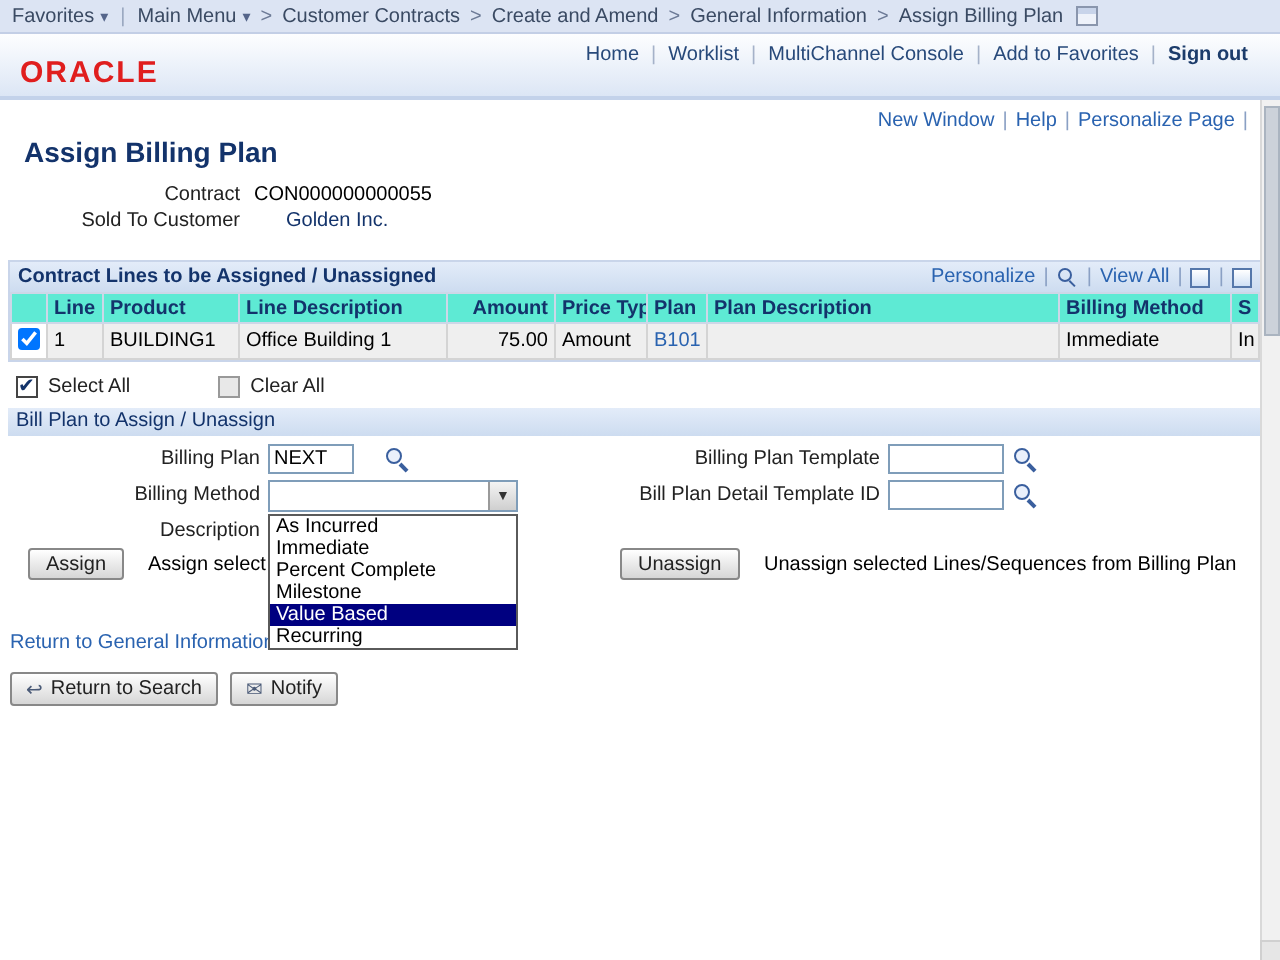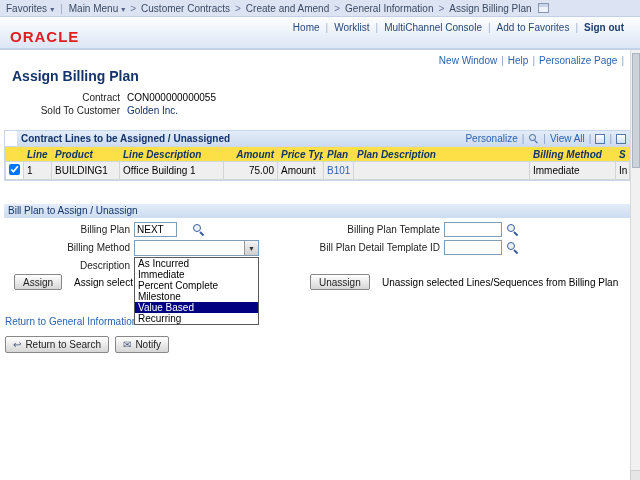--- a/index.html
+++ b/index.html
@@ -30,37 +30,37 @@
   .pagelinks { position:absolute; top:55px; right:12px; color:#2a63b0; white-space:nowrap; }
   .pagelinks .plink { cursor:pointer; }
   .pagelinks .psep { margin:0 4px; color:#8aa0c4; }
   .pagelinks .psep::before { content:"|"; }
 
   .page-title { position:absolute; top:68px; left:12px; font-size:14px; font-weight:bold; color:#13336b; }
 
   .kv-row { position:absolute; left:0; height:12px; }
   .kv-label { position:absolute; left:0; width:120px; text-align:right; color:#222; display:inline-block; }
   .kv-value { position:absolute; left:127px; white-space:nowrap; color:#000; }
-  .kv-value.blue { color:#13336b; }
+  .kv-value.blue { color:#13336b;margin-left:16px; }
 
   
   .gridbox { position:absolute; top:130px; left:4px; width:627px; border:1px solid #c9d5ea; }
-  .grid-titlebar { height:15px; background:linear-gradient(#e3ecf9,#cddcf0); display:flex; justify-content:space-between; align-items:center; padding:0 4px;margin-left:12px; }
+  .grid-titlebar { height:15px; background:linear-gradient(#e3ecf9,#cddcf0); display:flex; justify-content:space-between; align-items:center; padding:0 4px; }
   .grid-title { font-weight:bold; color:#13336b; }
   .grid-links { color:#2a63b0; display:flex; align-items:center; white-space:nowrap;text-align:center; }
   .grid-links .glink { cursor:pointer; }
   .grid-links .gsep { margin:0 4px; color:#8aa0c4; }
   .grid-links .gsep::before { content:"|"; }
   .gicon { display:inline-block; width:10px; height:10px; border:1px solid #5577aa; background:linear-gradient(#ffffff,#cfe0f5); cursor:pointer; }
   .gmag { position:relative; display:inline-block; width:11px; height:11px; cursor:pointer; }
   .gmag::before { content:""; position:absolute; left:1px; top:1px; width:5px; height:5px; border:1px solid #3a5f9e; border-radius:50%; }
   .gmag::after { content:""; position:absolute; left:7px; top:7px; width:4px; height:1px; background:#3a5f9e; transform:rotate(45deg); transform-origin:0 0; }
 
   table.grid { width:100%; border-collapse:collapse; table-layout:fixed; }
-  table.grid th { background:#fde047; color:#13336b; font-weight:bold; font-size:10px; text-align:left; border:1px solid #cdd7e8; padding:1px 3px; height:15px; overflow:hidden; white-space:nowrap;font-style:italic; }
+  table.grid th { background:#5eead4; color:#13336b; font-weight:bold; font-size:10px; text-align:left; border:1px solid #cdd7e8; padding:1px 3px; height:15px; overflow:hidden; white-space:nowrap; }
   table.grid td { background:#efefef; border:1px solid #d4d4d4; padding:1px 3px; height:18px; overflow:hidden; white-space:nowrap; }
   table.grid td.cbcell { background:#ffffff; text-align:center; }
   table.grid .num { text-align:right; }
   .planlink { color:#2a63b0; cursor:pointer; }
   input.rowcb { width:11px; height:11px; }
 
   
   .selrow { position:absolute; top:188px; left:8px; display:flex; align-items:center; }
   .selaction { display:flex; align-items:center; cursor:pointer; margin-right:44px; color:#222; }
   .cbx { display:inline-block; width:11px; height:11px; border:1px solid #444; background:#fff; margin-right:5px; position:relative; }
@@ -193,20 +193,30 @@
           <td>Amount</td>
           <td><span class="planlink">B101</span></td>
           <td></td>
           <td>Immediate</td>
           <td>In</td>
         </tr>
       </tbody>
     </table>
   </div>
 
+  <div class="selrow">
+    <span class="selaction">
+      <span class="cbx checked"></span>
+      <span>Select All</span>
+    </span>
+    <span class="selaction">
+      <span class="cbx clear"></span>
+      <span>Clear All</span>
+    </span>
+  </div>
 
   <div class="sectionbar">Bill Plan to Assign / Unassign</div>
 
   <span class="flabel" style="top:224px; left:0; width:130px;">Billing Plan</span>
   <input class="tbox" style="top: 222px; left: 134px; width: 43px;" value="NEXT">
   <span class="lookup" style="top:223px; left:192px;"></span>
   <span class="flabel" style="top:224px; left:300px; width:140px;">Billing Plan Template</span>
   <input class="tbox" style="top: 222px; left: 444px; width: 58px;" value="">
   <span class="lookup" style="top:223px; left:506px;"></span>
 

